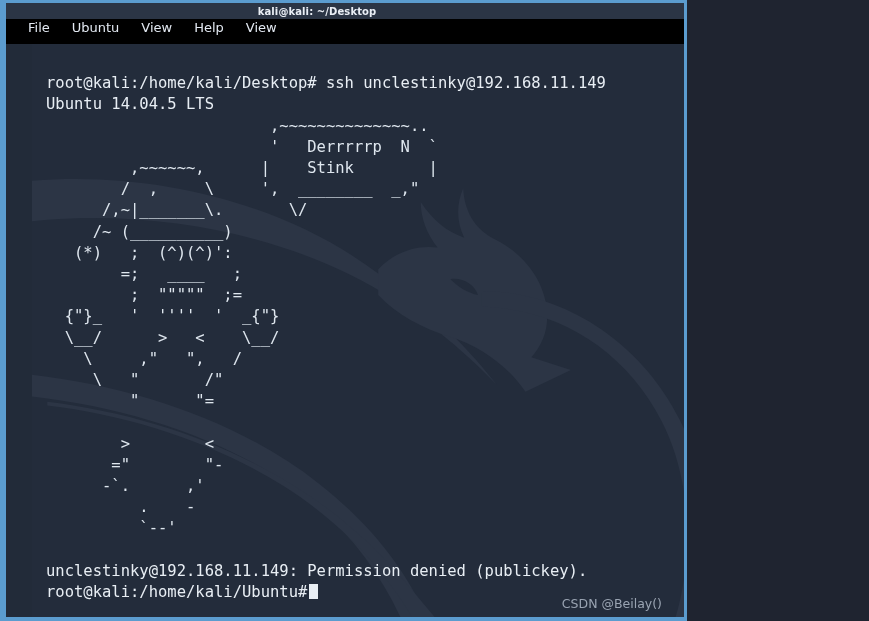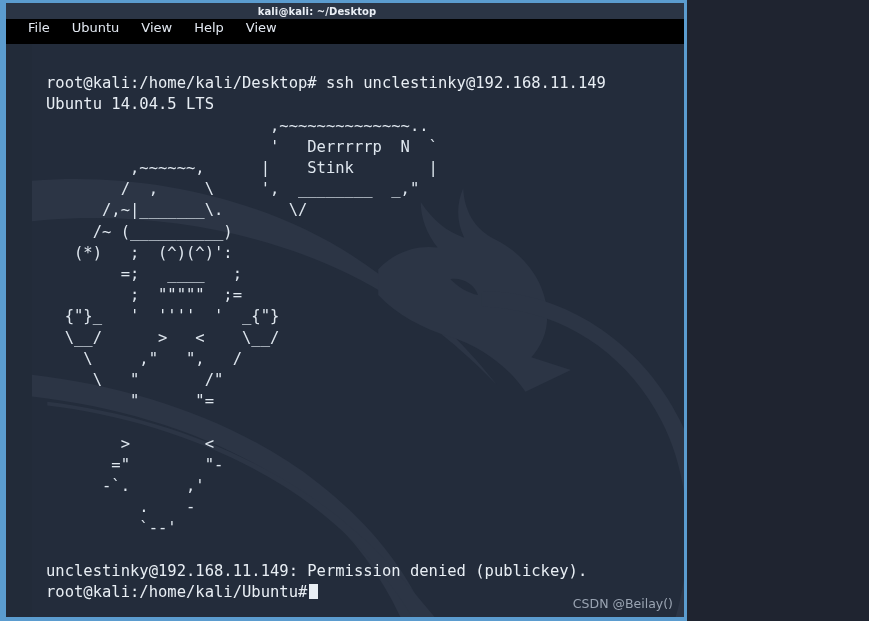--- a/index.html
+++ b/index.html
@@ -113,21 +113,21 @@
     display: inline-block;
     width: 9px;
     height: 15px;
     background: #e8eef4;
     vertical-align: -2px;
     margin-left: 2px;
   }
 
   .watermark {
     position: absolute;
-    right: 11px;
+    right: 22px;
     bottom: 6px;
     z-index: 3;
     color: #9aa4b2;
     font-family: "DejaVu Sans", sans-serif;
     font-size: 12.5px;
     white-space: pre;
   }
 </style>
 </head>
 <body>

